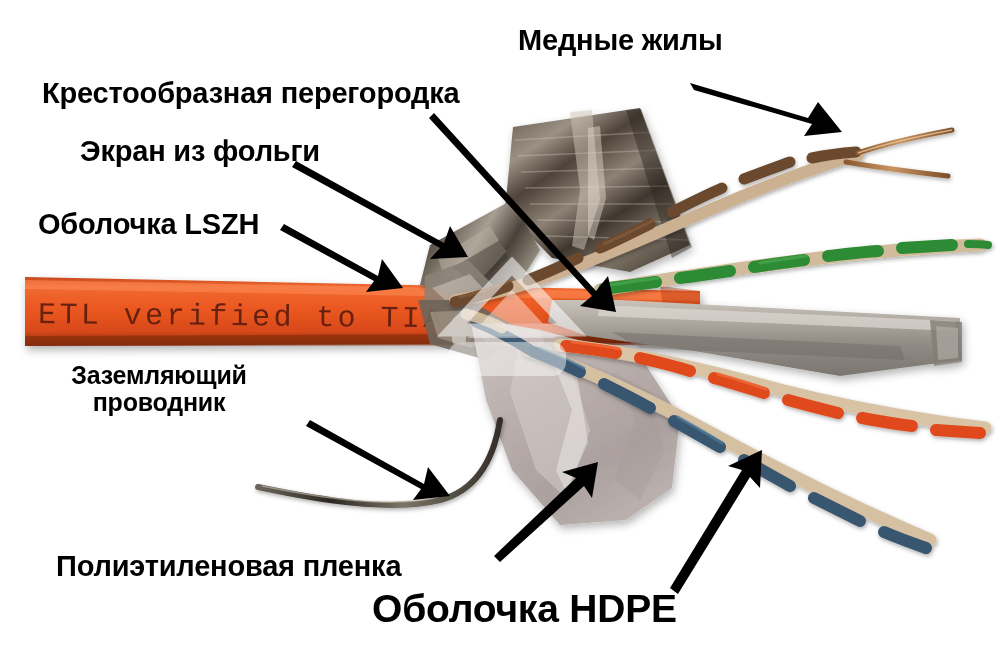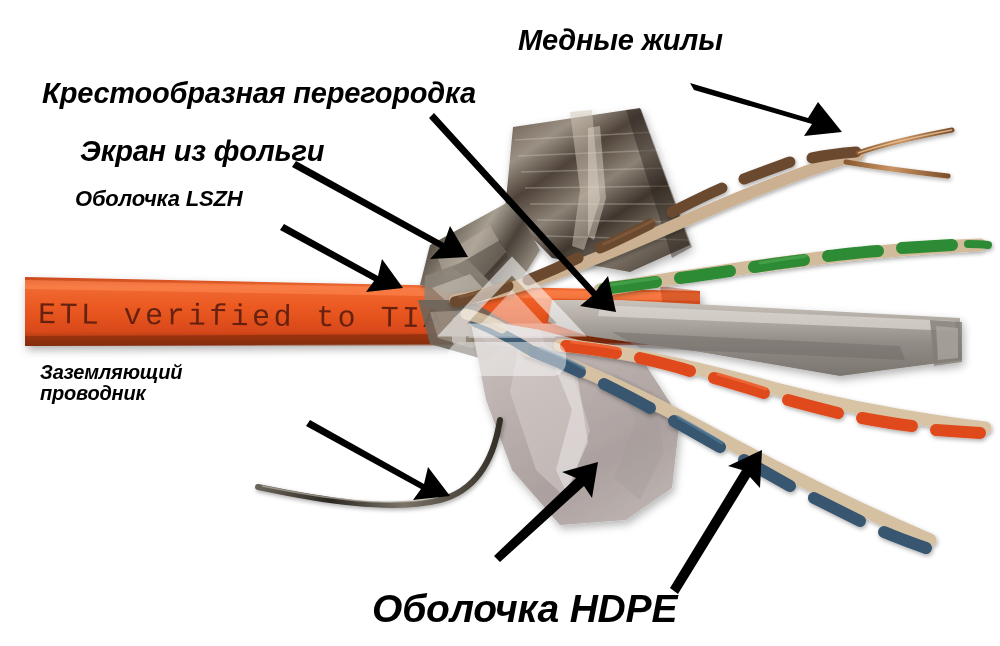--- a/index.html
+++ b/index.html
@@ -19,31 +19,30 @@
     position: absolute;
     left: 0;
     top: 0;
     width: 1000px;
     height: 646px;
   }
   .lbl {
     position: absolute;
     font-family: "Liberation Sans", sans-serif;
     font-weight: bold;
-    font-style: italic;
     color: #000000;
     white-space: nowrap;
     letter-spacing: -0.2px;
     line-height: 1.06;
   }
   #label-cross   { left: 42px;  top: 78px;  font-size: 29px; }
   #label-copper  { left: 518px; top: 25px;  font-size: 29px; }
   #label-foil    { left: 44px;  top: 136px; font-size: 29px; margin-left: 36px; }
-  #label-lszh    { left: 38px;  top: 187px; font-size: 22px; margin-left: 37px; }
-  #label-ground  { left: 40px;  top: 362px; font-size: 20px; text-align: left; white-space: normal; width: 262px; }
+  #label-lszh    { left: 38px;  top: 209px; font-size: 29px; }
+  #label-ground  { left: 28px;  top: 362px; font-size: 25px; text-align: center; white-space: normal; width: 262px; }
   #label-film    { left: 56px;  top: 551px; font-size: 29px; }
   #label-hdpe    { left: 372px; top: 588px; font-size: 39px; }
 </style>
 </head>
 <body>
 
 <div id="stage">
 
   <svg id="art" viewBox="0 0 1000 646">
     <defs>
@@ -279,16 +278,17 @@
 
   <div class="lbl" id="label-foil">Экран из фольги</div>
 
   <div class="lbl" id="label-lszh">Оболочка LSZH</div>
 
   <div class="lbl" id="label-ground">
     <div>Заземляющий</div>
     <div>проводник</div>
   </div>
 
+  <div class="lbl" id="label-film">Полиэтиленовая пленка</div>
 
   <div class="lbl" id="label-hdpe">Оболочка HDPE</div>
 
 </div>
 
 </body></html>

